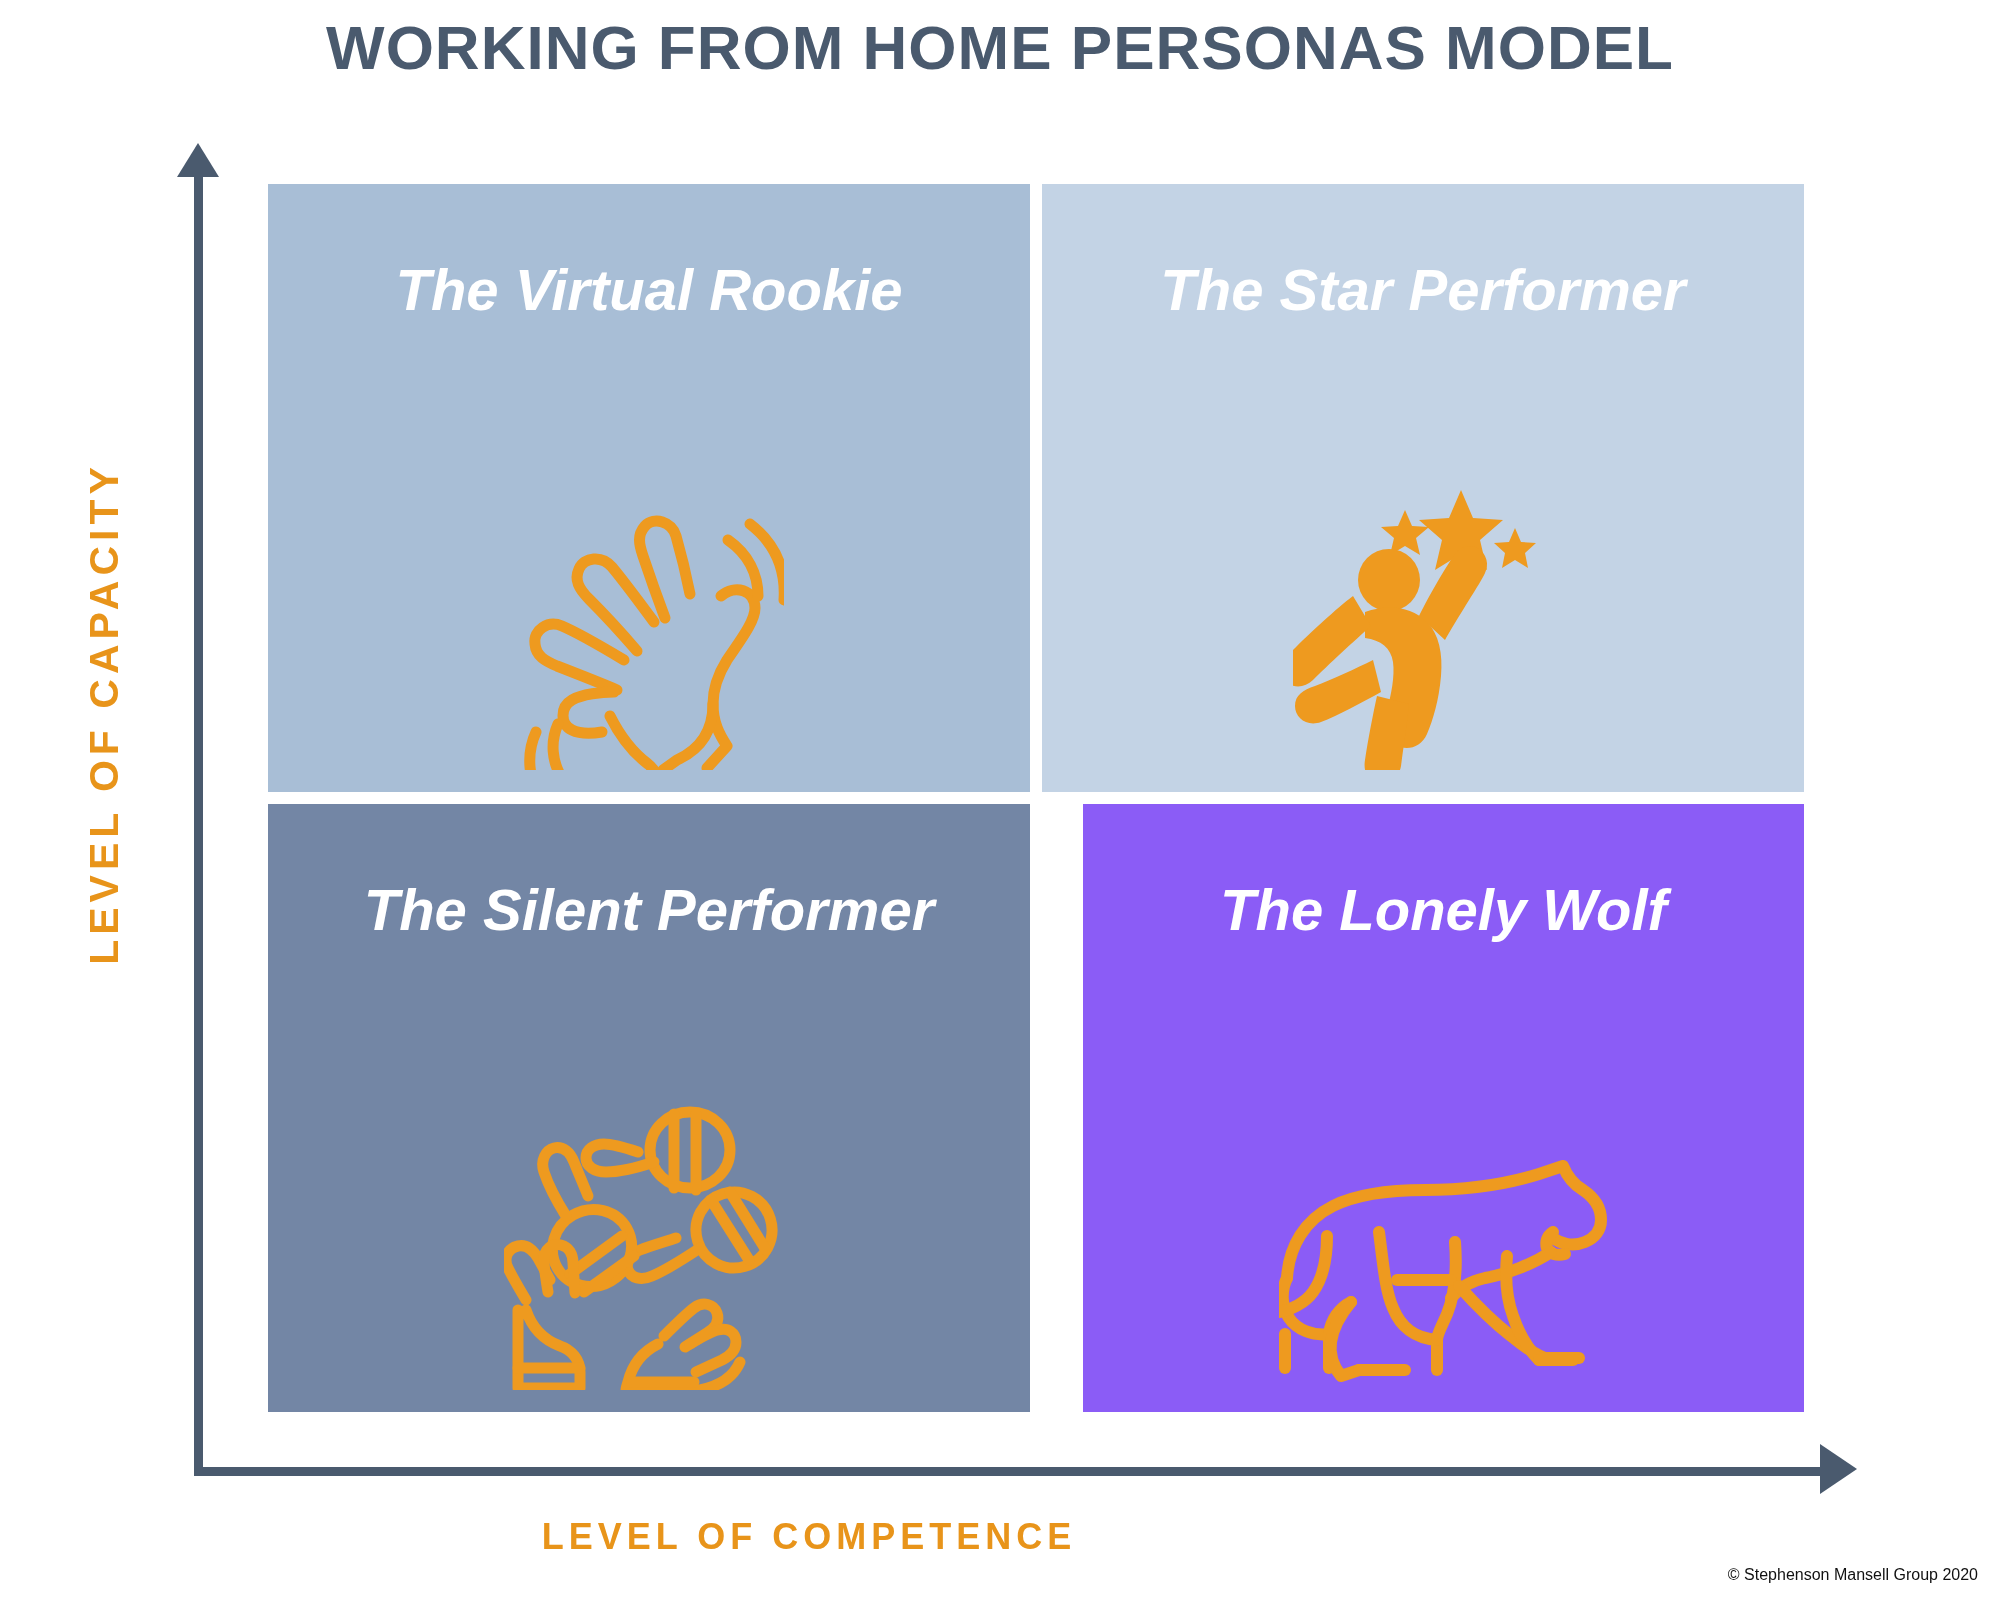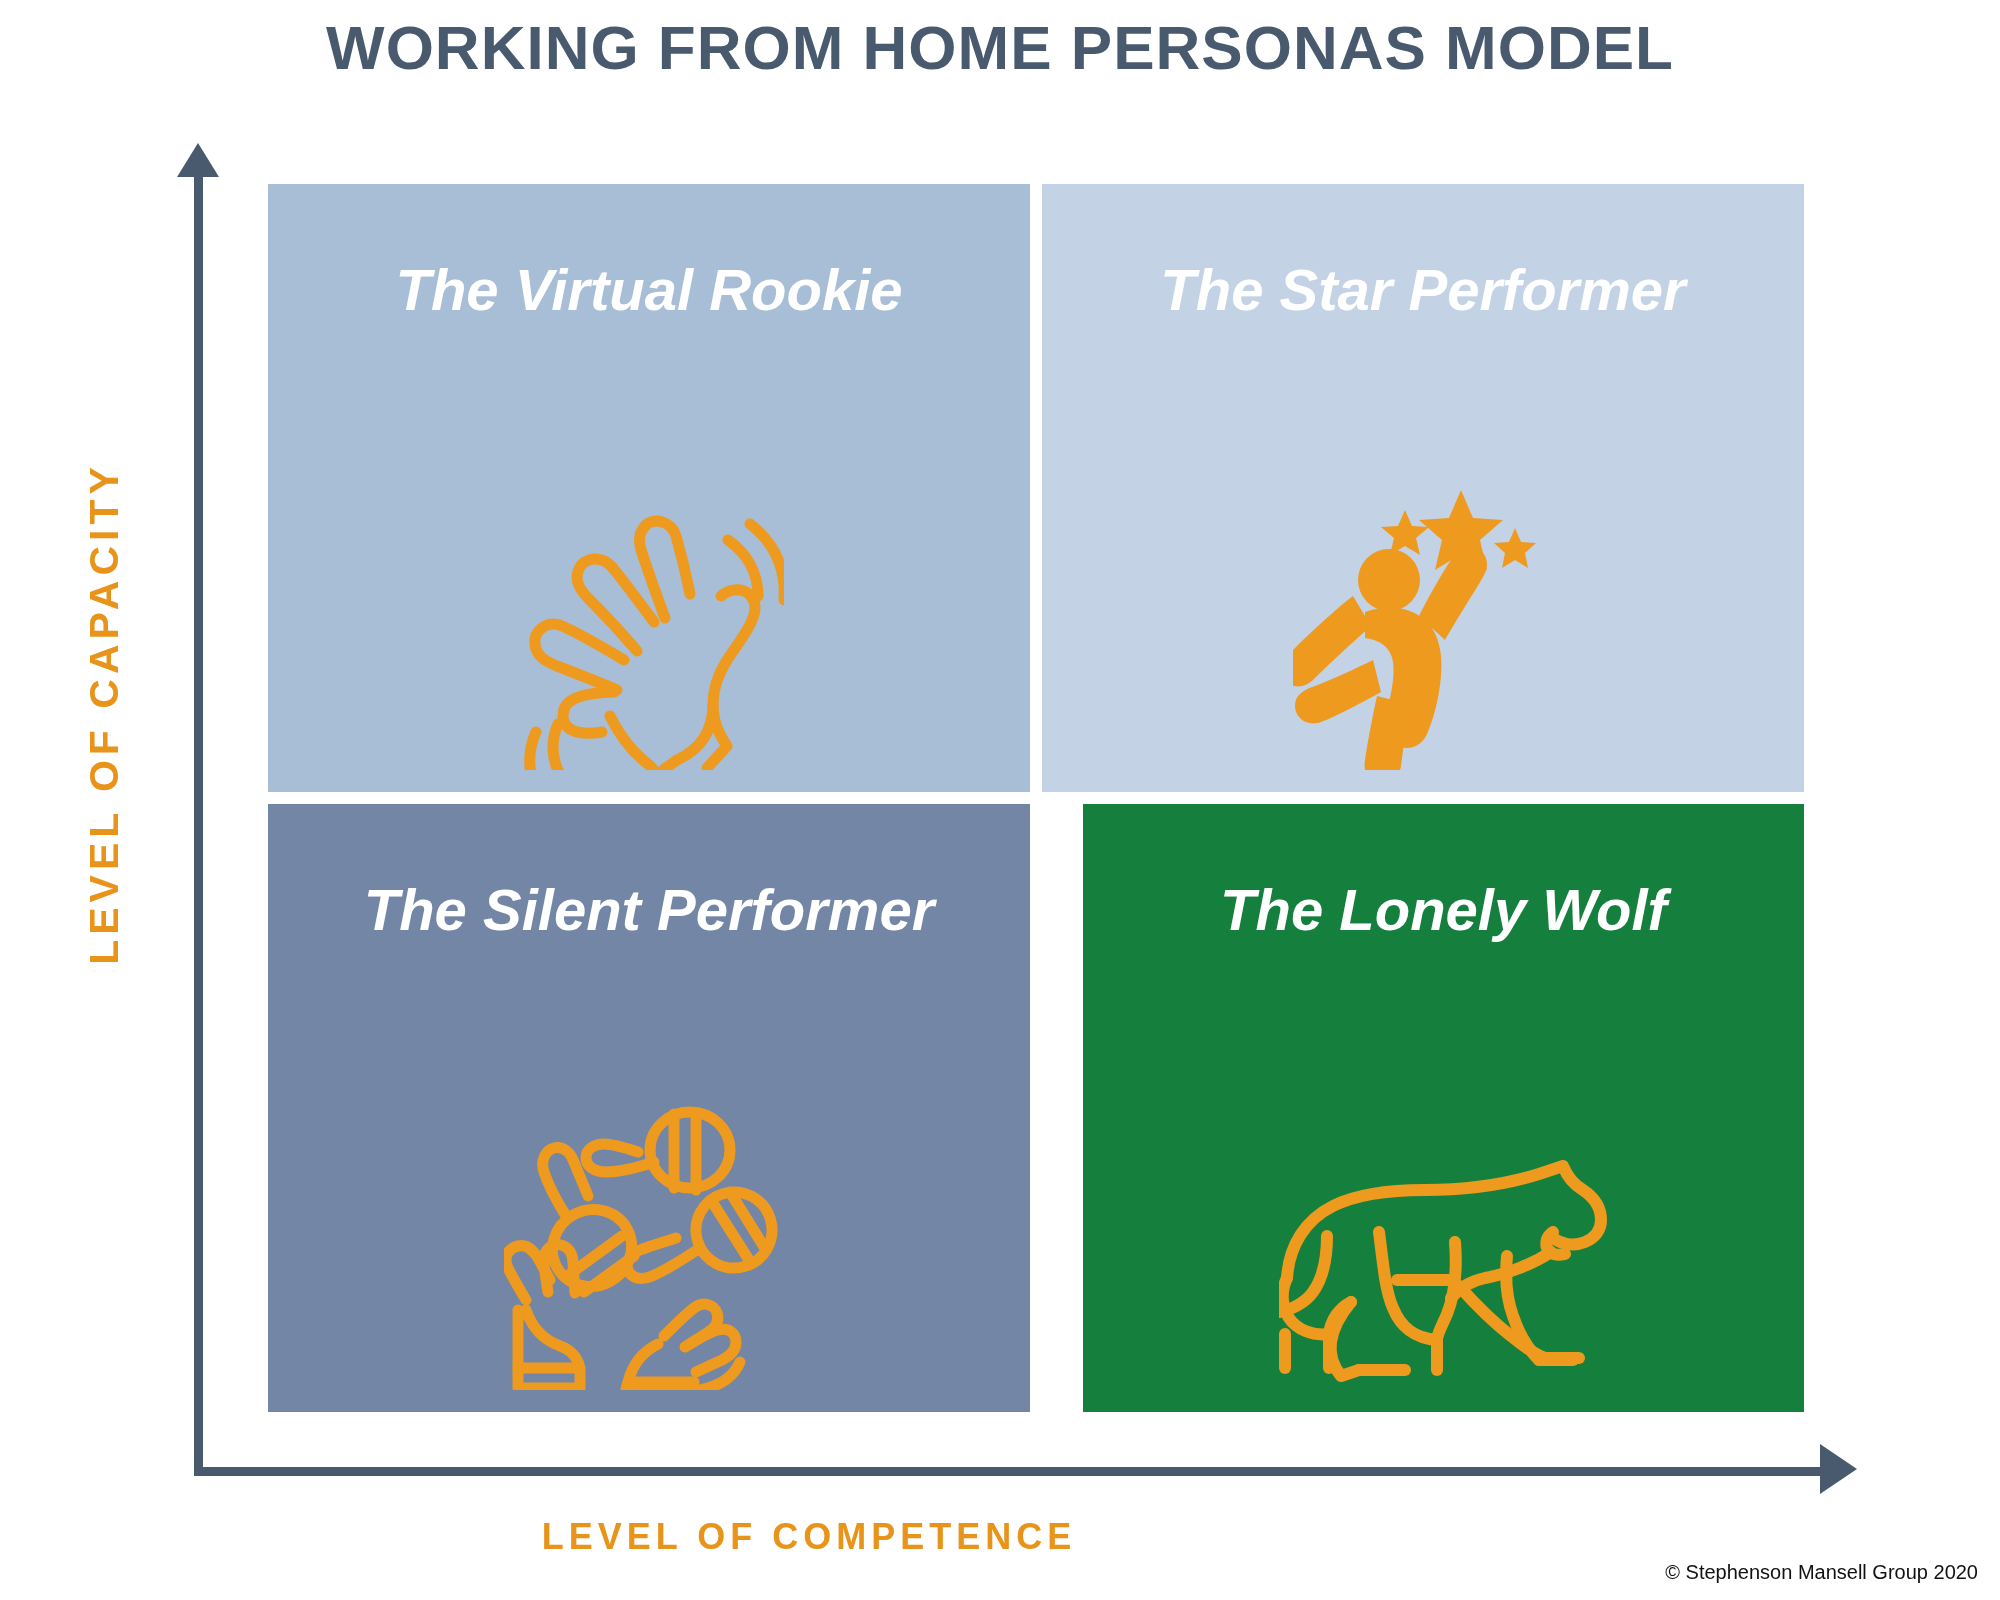--- a/index.html
+++ b/index.html
@@ -136,21 +136,21 @@
     justify-content: center;
     align-items: flex-end;
     height: 300px;
   }
 
   
   #copyright {
     position: absolute;
     right: 22px;
     bottom: 16px;
-    font-size: 20px;
+    font-size: 16px;
     color: #111111;
     white-space: nowrap;
   }
 </style>
 </head>
 <body>
 
 <div id="chart-title">WORKING FROM HOME PERSONAS MODEL</div>
 
 <div id="y-axis-line"></div>
@@ -269,21 +269,21 @@
           <path d="M186 244 c10 -6 20 -12 28 -14 c10 -3 18 3 18 12
                    c0 9 -6 14 -14 18 l-26 12"></path>
           <path d="M154 244 c-16 8 -26 22 -30 38 c-2 6 -2 8 -2 8 l74 0
                    c20 -4 34 -14 40 -28"></path>
           <path d="M128 282 l62 0"></path>
         </g>
       </svg>
     </div>
   </div>
 
-  <div class="quadrant" style="background:#15803d;margin-left:41px;">
+  <div class="quadrant" style="background:#8b5cf6;margin-left:41px;">
     <div class="quadrant-label">The Lonely Wolf</div>
     <div class="quadrant-icon">
       <svg width="330" height="230" viewBox="0 0 330 230">
         <g fill="none" stroke="#EE9A1F" stroke-width="12" stroke-linecap="round" stroke-linejoin="round">
 
           <path d="M8 118 c2 -32 18 -58 46 -72 c26 -13 60 -16 92 -16
                    c40 0 82 -6 114 -16 l24 -8
                    c4 10 10 18 20 24 c12 8 18 18 18 30
                    c0 10 -6 18 -16 22 c-12 5 -24 2 -32 -4"></path>
 

